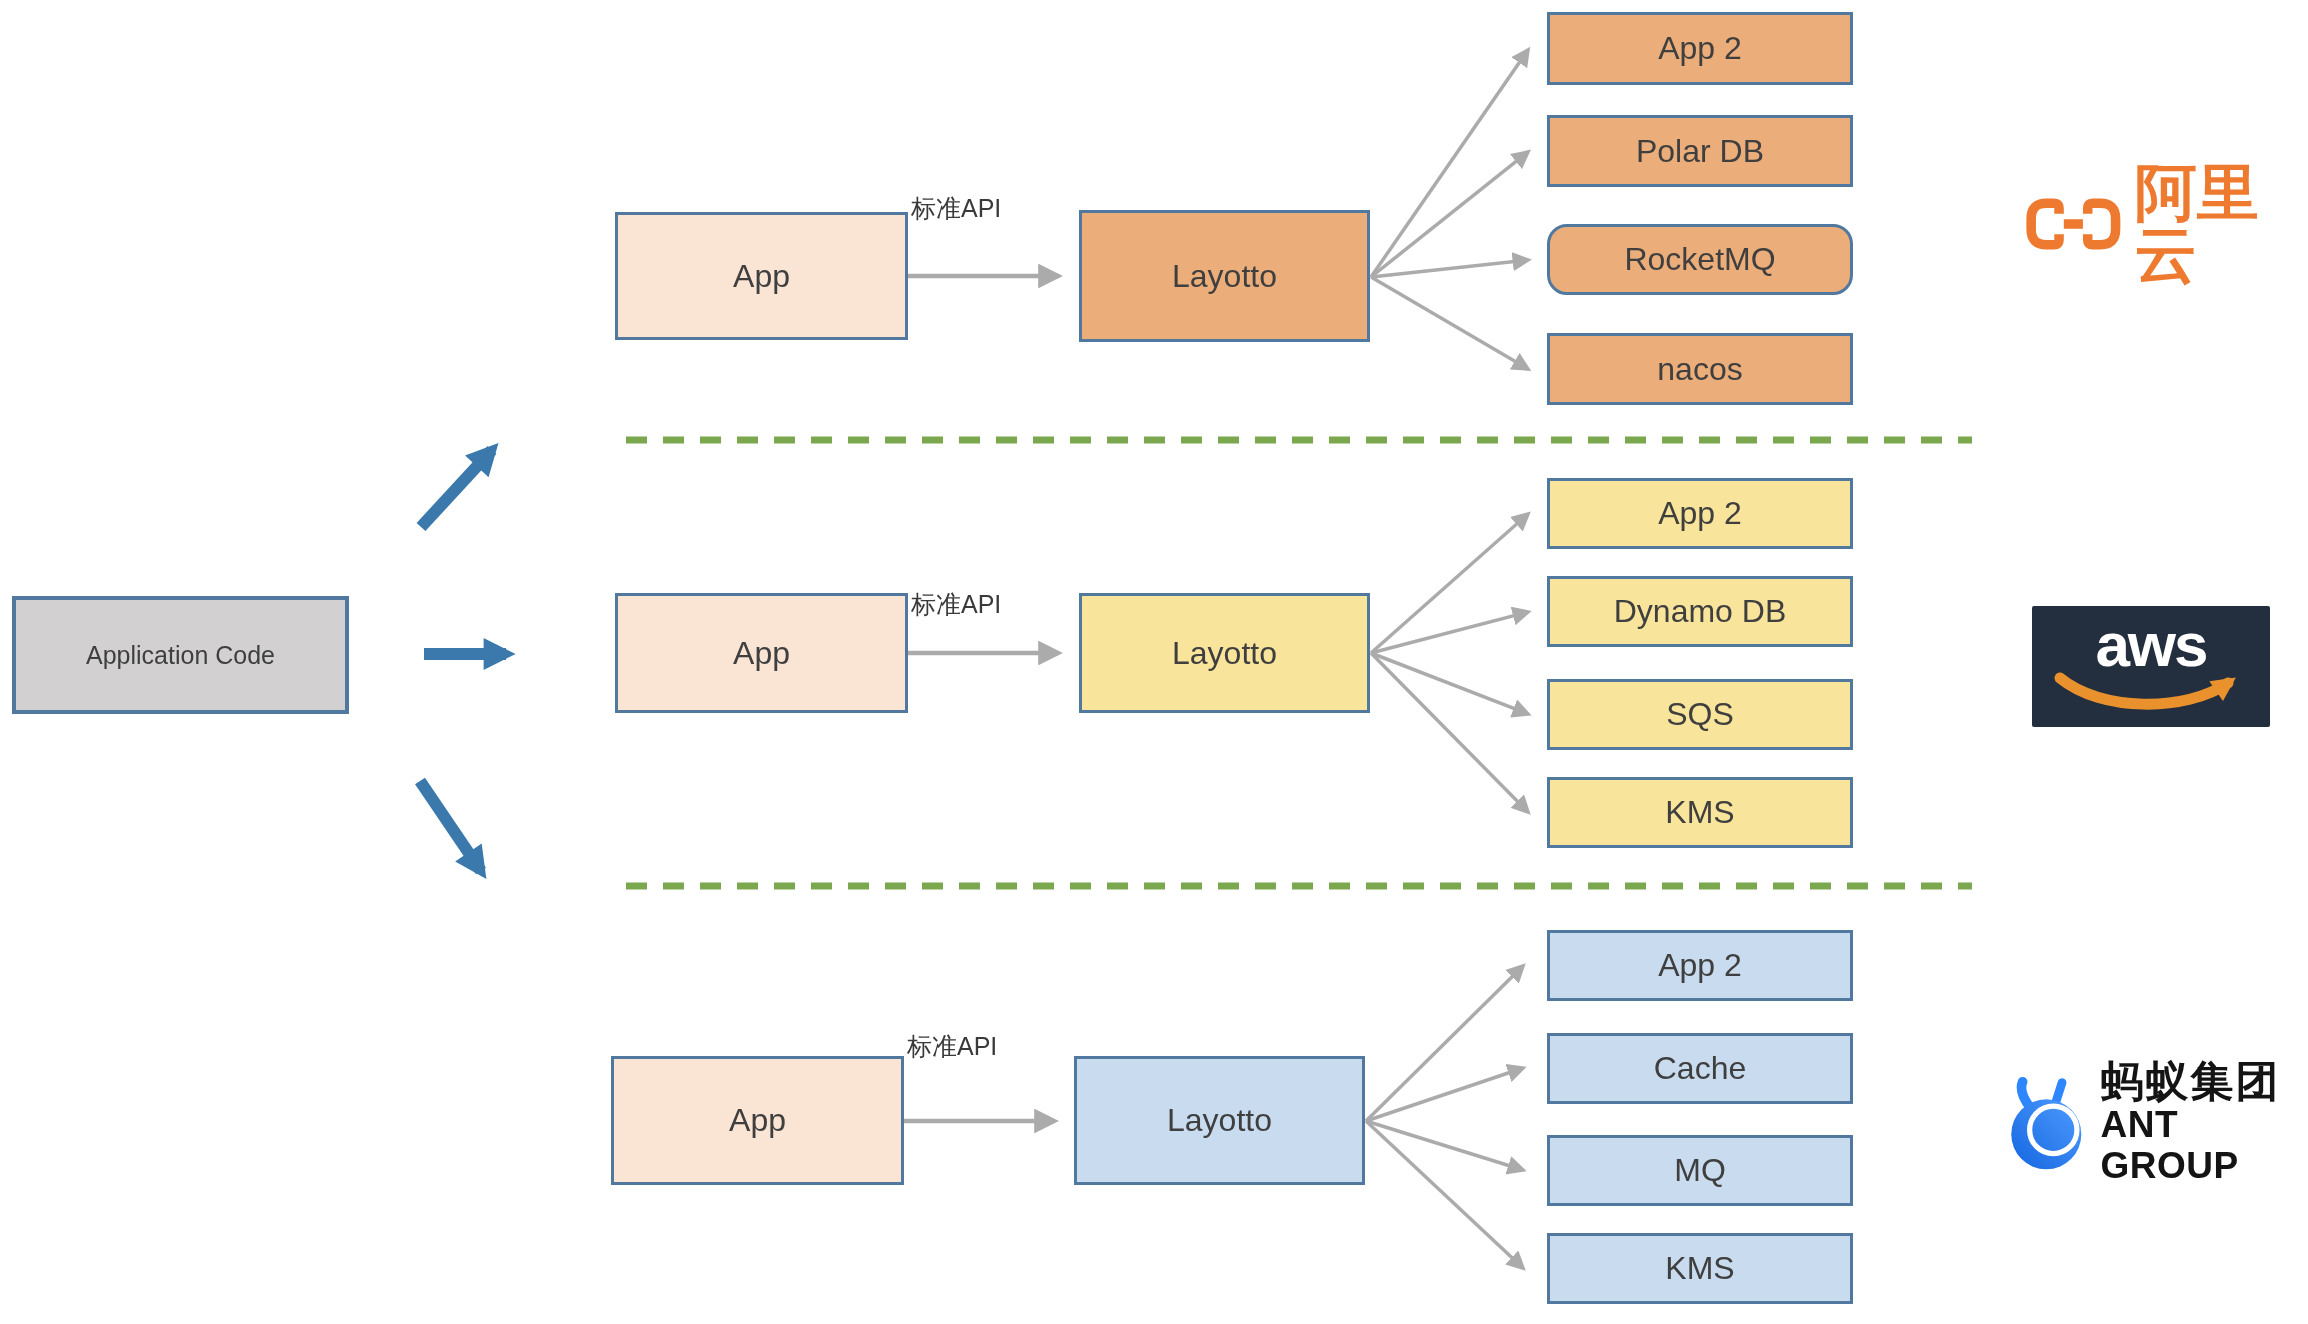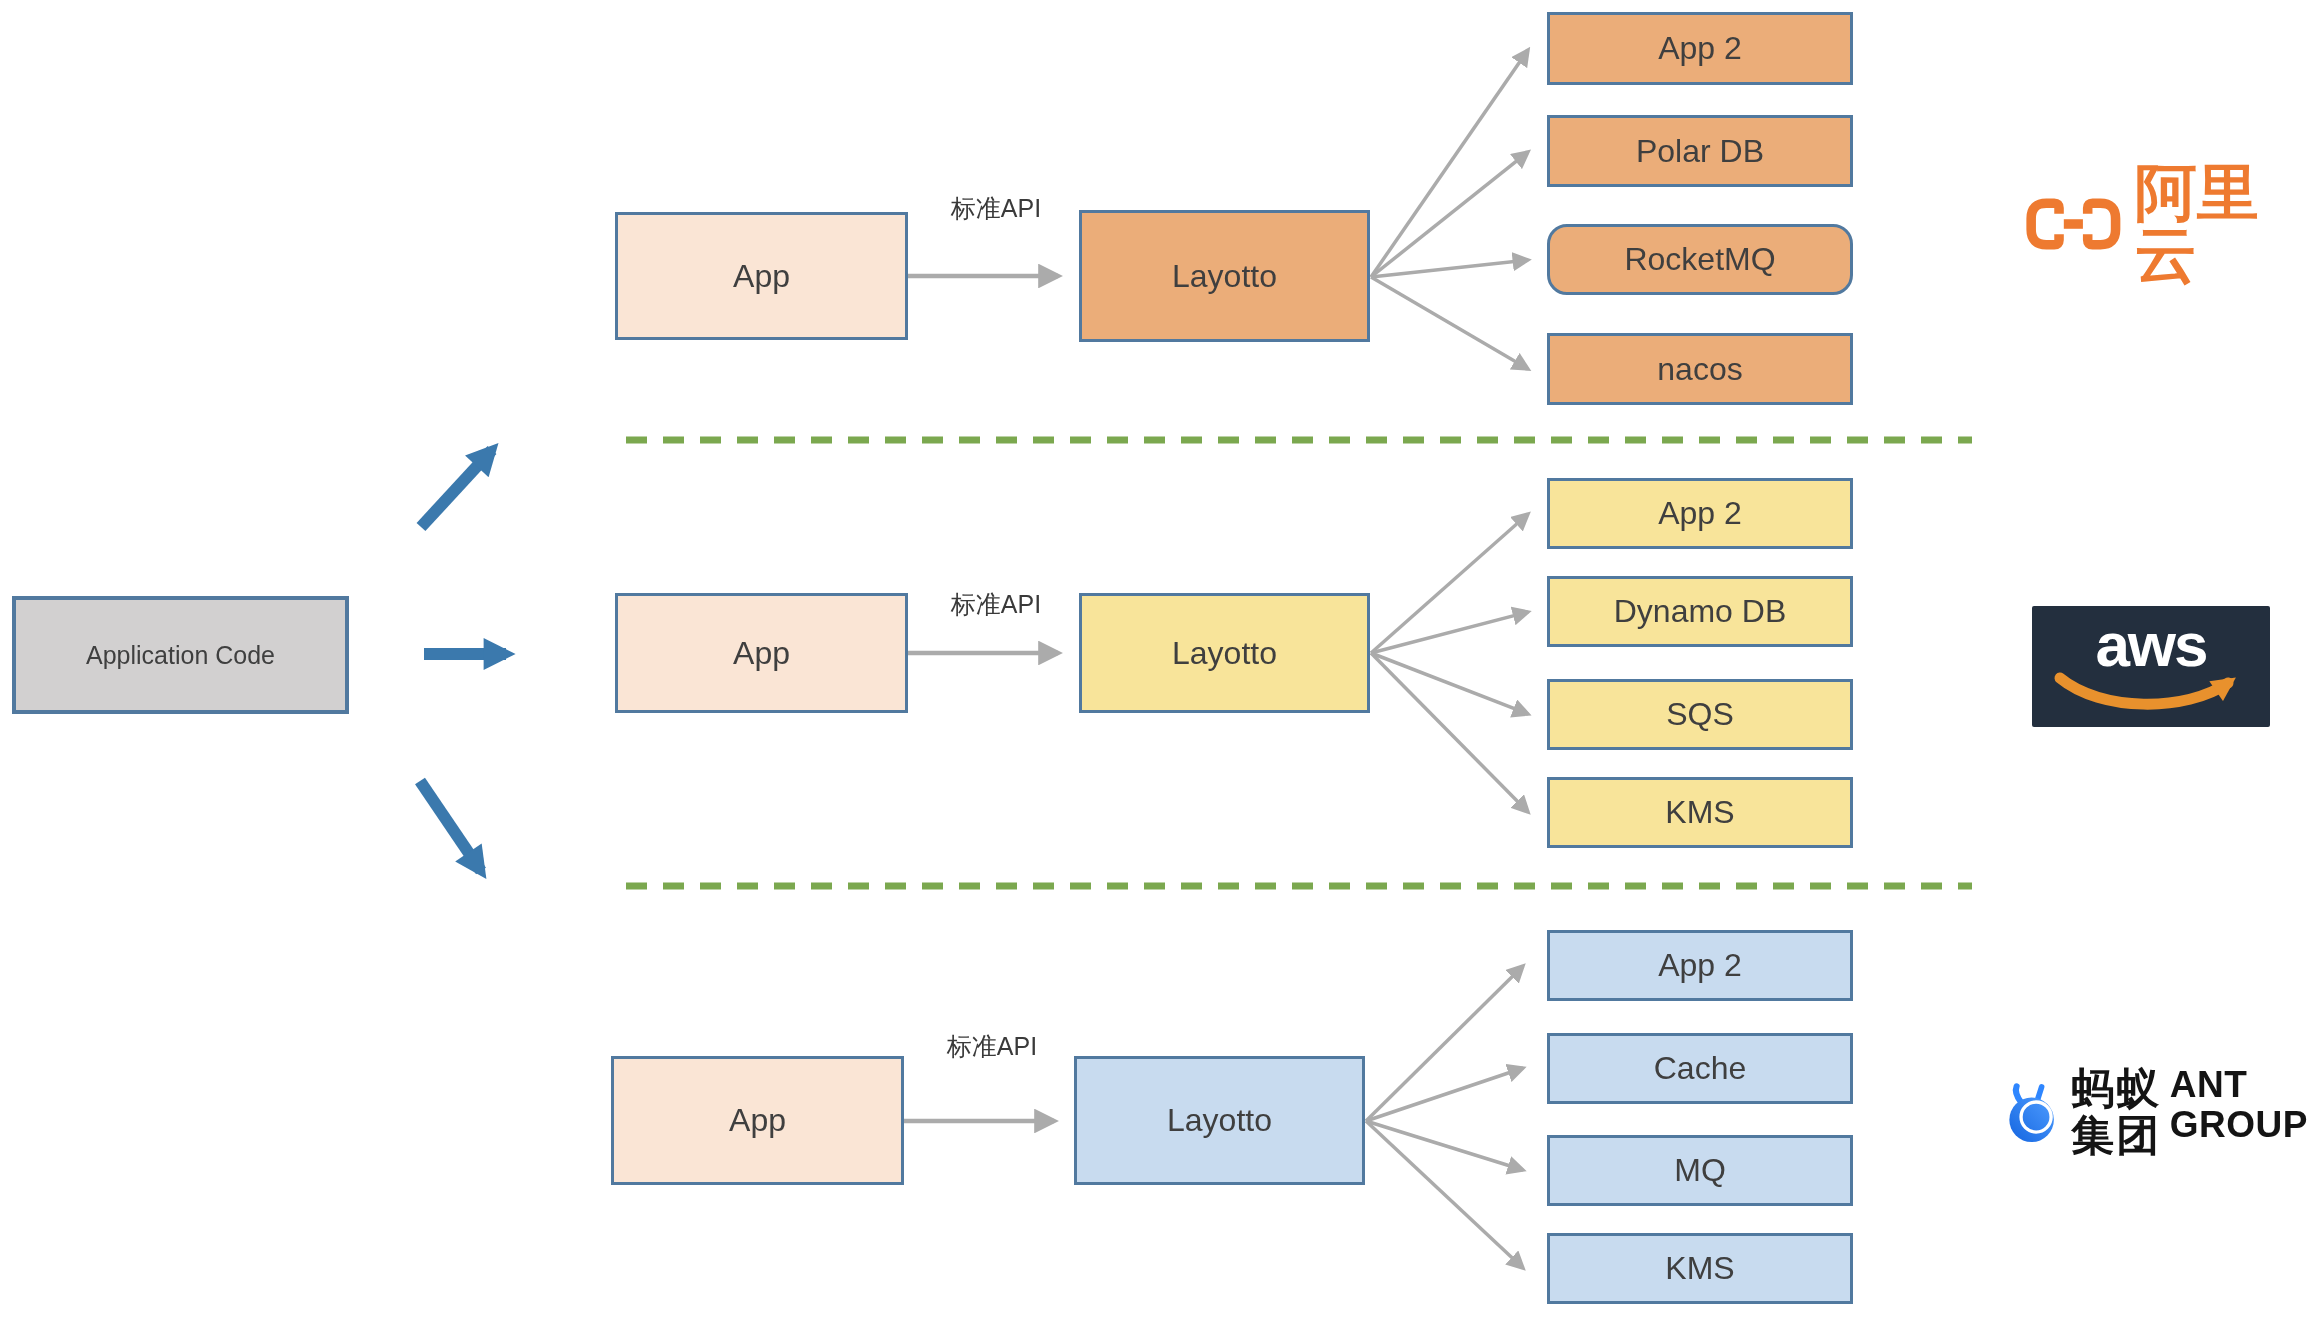--- a/index.html
+++ b/index.html
@@ -13,21 +13,21 @@
     position:absolute;z-index:2;display:flex;align-items:center;justify-content:center;
     border:3px solid #51799f;font-size:32px;color:#3f3f3f;box-sizing:border-box;
     text-align:center;
   }
   .c-src{background:#d2d0d0;border-width:4px;font-size:25px;}
   .c-app{background:#fae5d5;}
   .c-ali{background:#ebad79;}
   .c-aws{background:#f8e49a;}
   .c-ant{background:#c8dbef;}
   .api-label{
-    position:absolute;z-index:2;width:170px;text-align:center;
+    position:absolute;z-index:2;width:170px;
     font-size:25px;color:#3a3a3a;
   }
   
   .logo-ali{
     position:absolute;left:2024px;top:162px;z-index:2;
     display:flex;align-items:center;gap:12px;
   }
   .logo-ali .ali-text{font-size:62px;font-weight:700;color:#ee7a30;line-height:1;}
   .logo-aws{
     position:absolute;left:2032px;top:606px;width:238px;height:121px;z-index:2;
@@ -35,21 +35,21 @@
   }
   .logo-aws .aws-text{
     display:block;text-align:center;margin-top:8px;
     font-size:62px;font-weight:700;color:#ffffff;letter-spacing:-2px;line-height:1;
   }
   .logo-aws svg{display:block;margin:-6px auto 0 auto;}
   .logo-ant{
     position:absolute;left:2006px;top:1058px;z-index:2;
     display:flex;align-items:center;gap:14px;
   }
-  .logo-ant .ant-lines{display:flex;flex-direction:row;line-height:1.1;}
+  .logo-ant .ant-lines{display:flex;flex-direction:column;line-height:1.1;}
   .logo-ant .ant-cn{font-size:43px;font-weight:700;color:#141414;letter-spacing:2px;}
   .logo-ant .ant-en{font-size:37px;font-weight:700;color:#141414;letter-spacing:0.5px;}
 </style>
 </head>
 <body>
 
 <div id="canvas">
 
   <svg id="connectors" width="2308" height="1324" viewBox="0 0 2308 1324">
     <defs>

